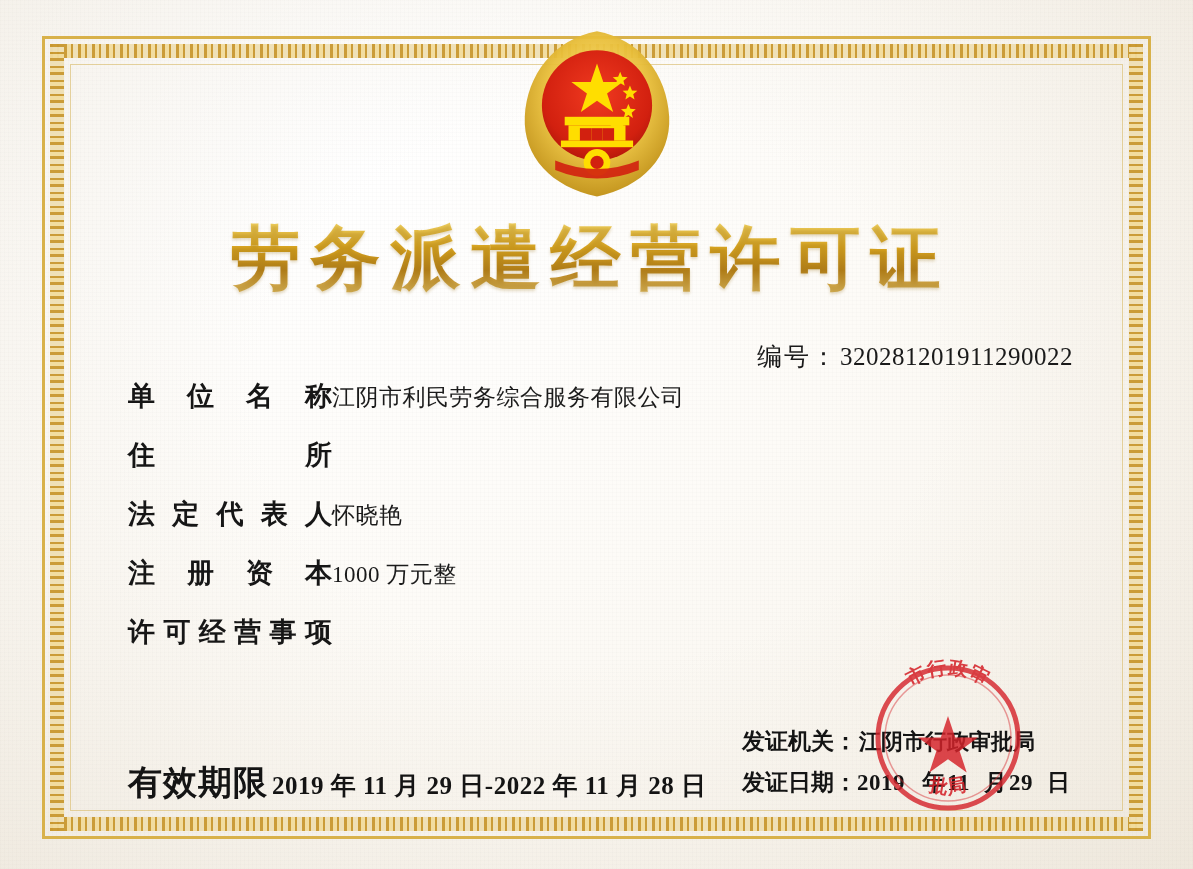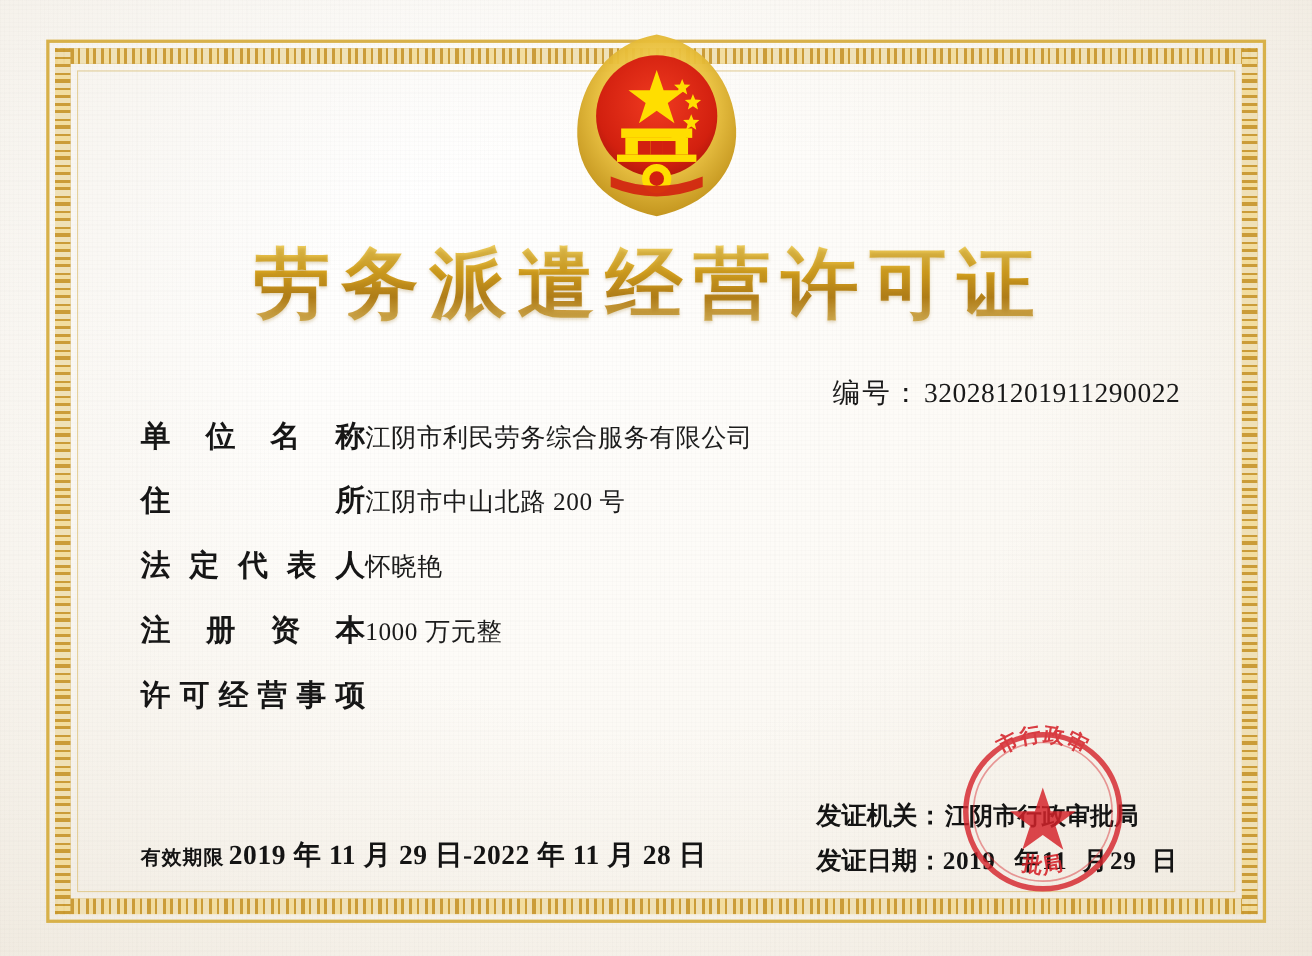--- a/index.html
+++ b/index.html
@@ -180,21 +180,21 @@
 
   
   .validity {
     position: absolute;
     left: 128px;
     top: 760px;
     display: flex;
     align-items: baseline;
   }
   .validity-label {
-    font-size: 18px;
+    font-size: 34px;
     font-weight: 700;
     color: #141414;
     letter-spacing: 1px;
   }
   .validity-value {
     font-size: 25px;
     color: #141414;
     margin-left: 4px;
     font-weight: 700;
     letter-spacing: 0.5px;
@@ -326,21 +326,20 @@
         <span>称</span>
       </div>
       <div class="field-value">江阴市利民劳务综合服务有限公司</div>
     </div>
 
     <div class="field-row">
       <div class="field-label">
         <span>住</span>
         <span>所</span>
       </div>
-      <div class="field-value">江阴市中山北路 200 号</div>
     </div>
 
     <div class="field-row">
       <div class="field-label">
         <span>法</span>
         <span>定</span>
         <span>代</span>
         <span>表</span>
         <span>人</span>
       </div>

